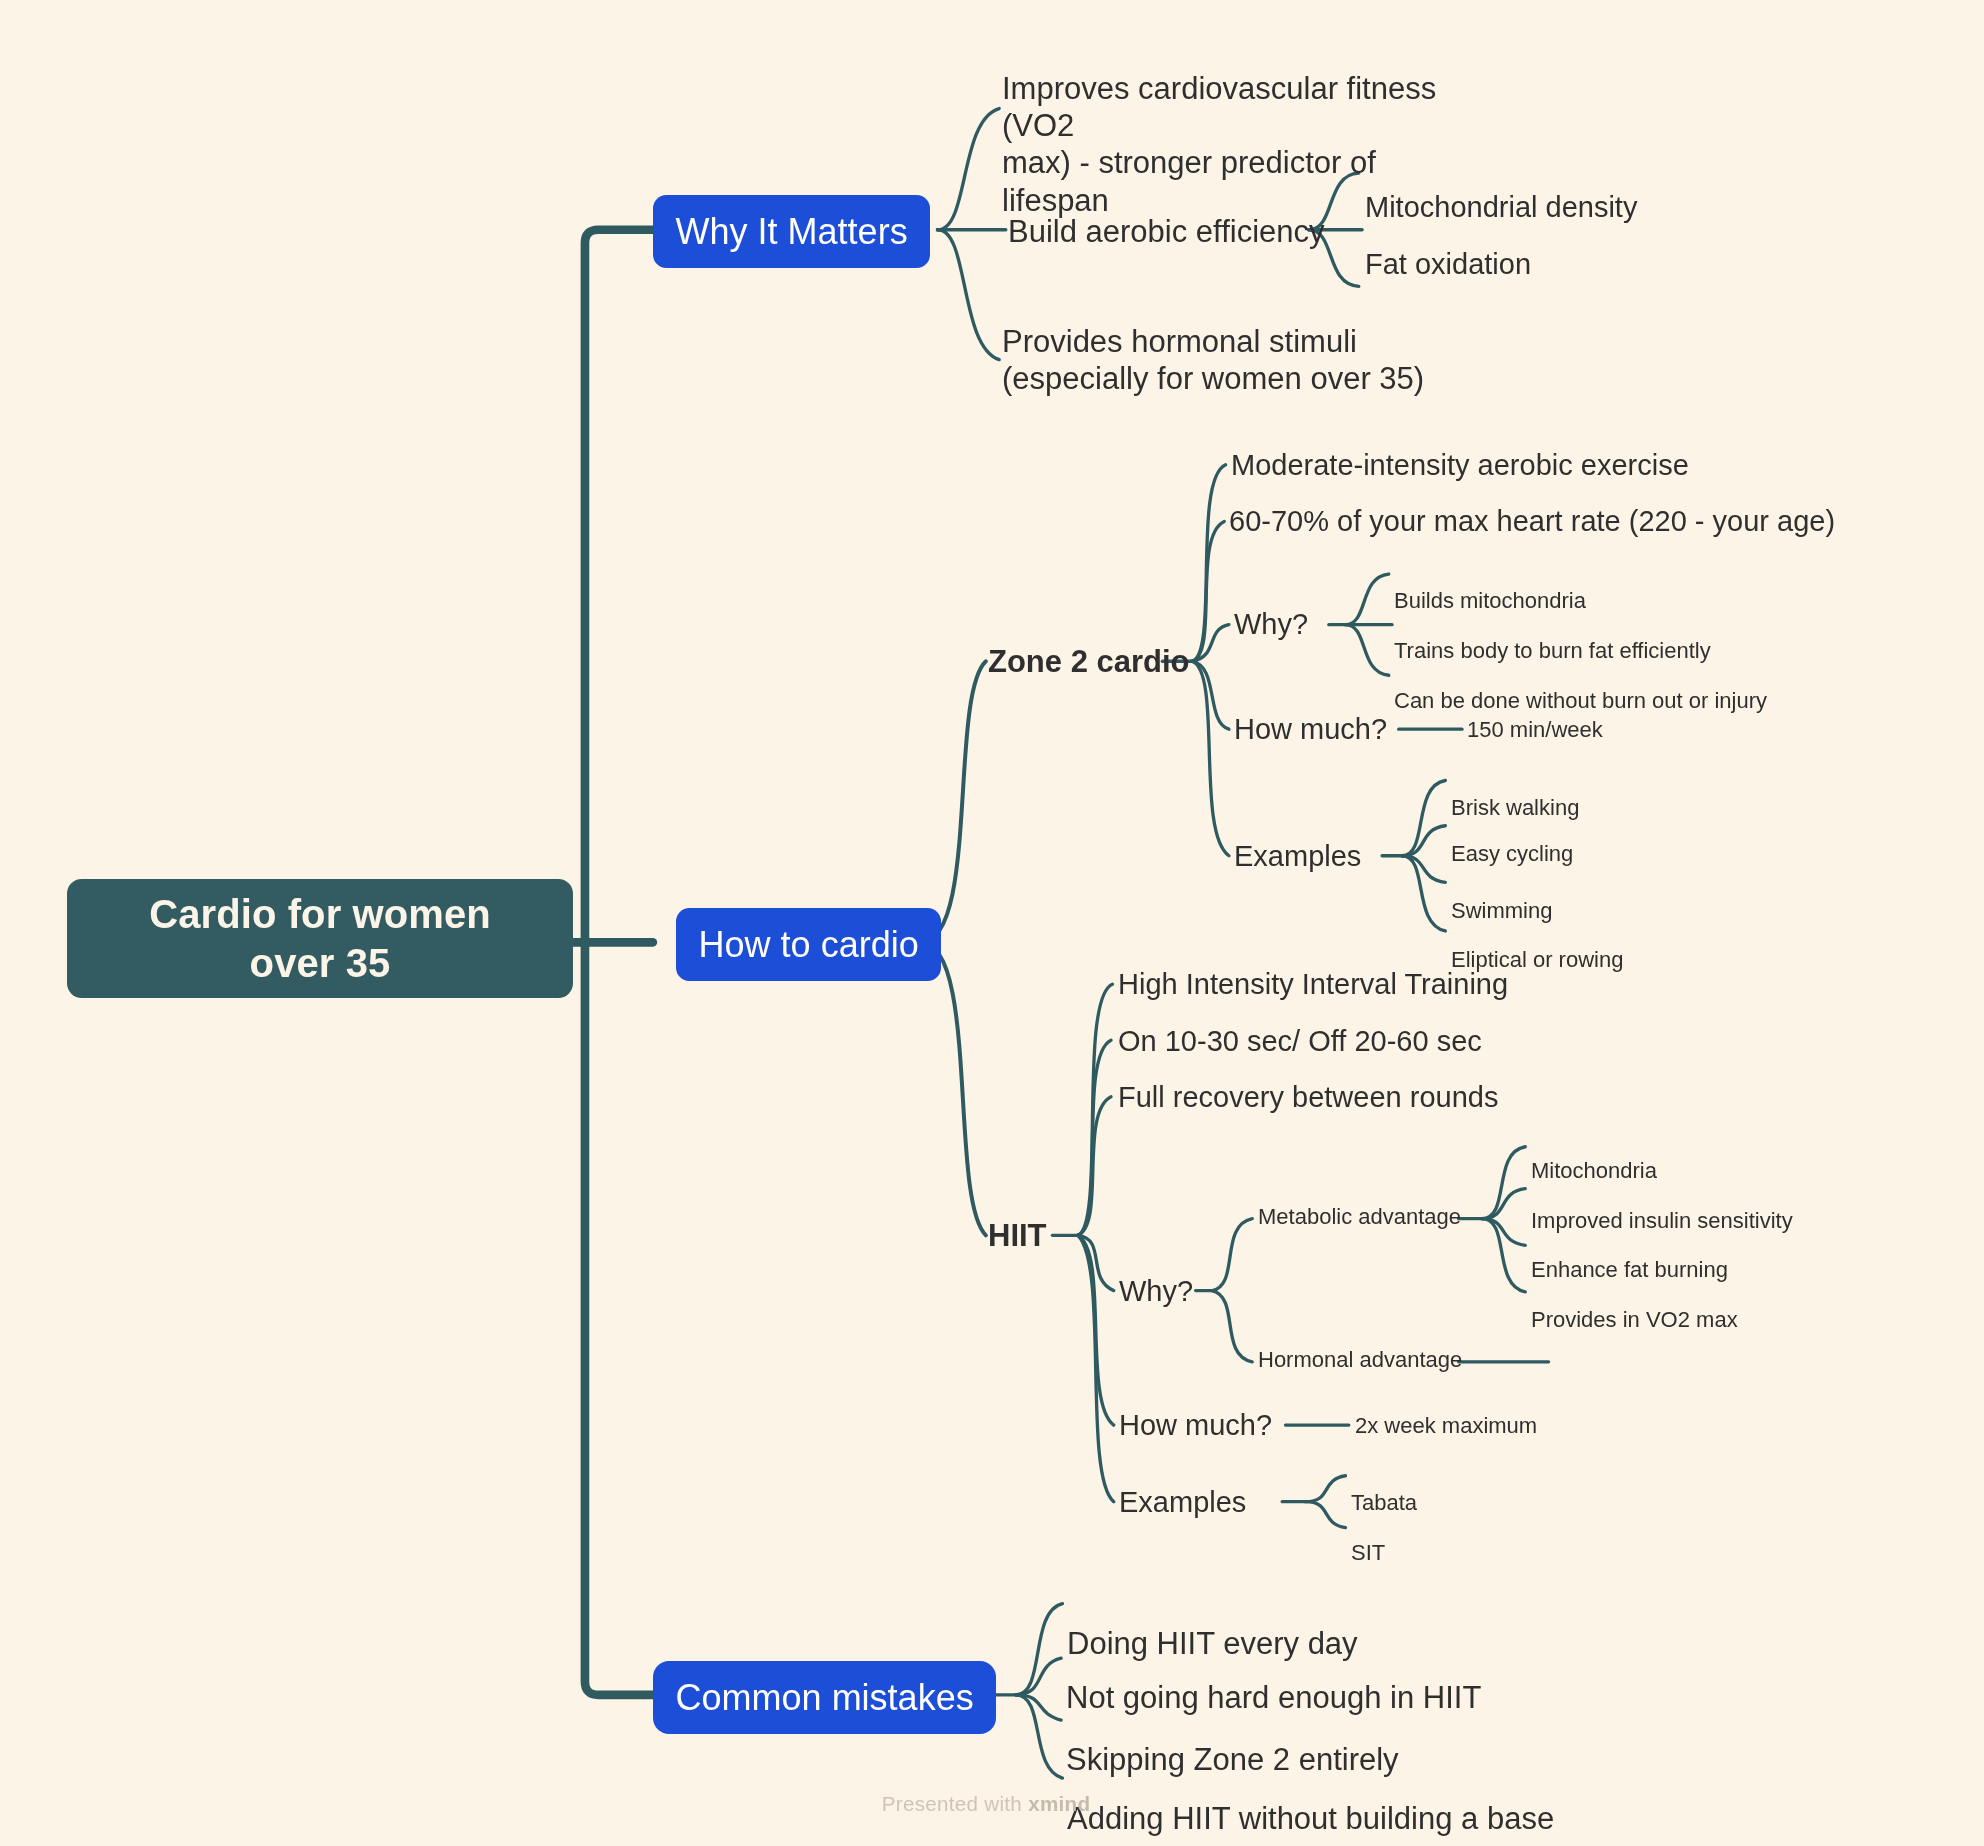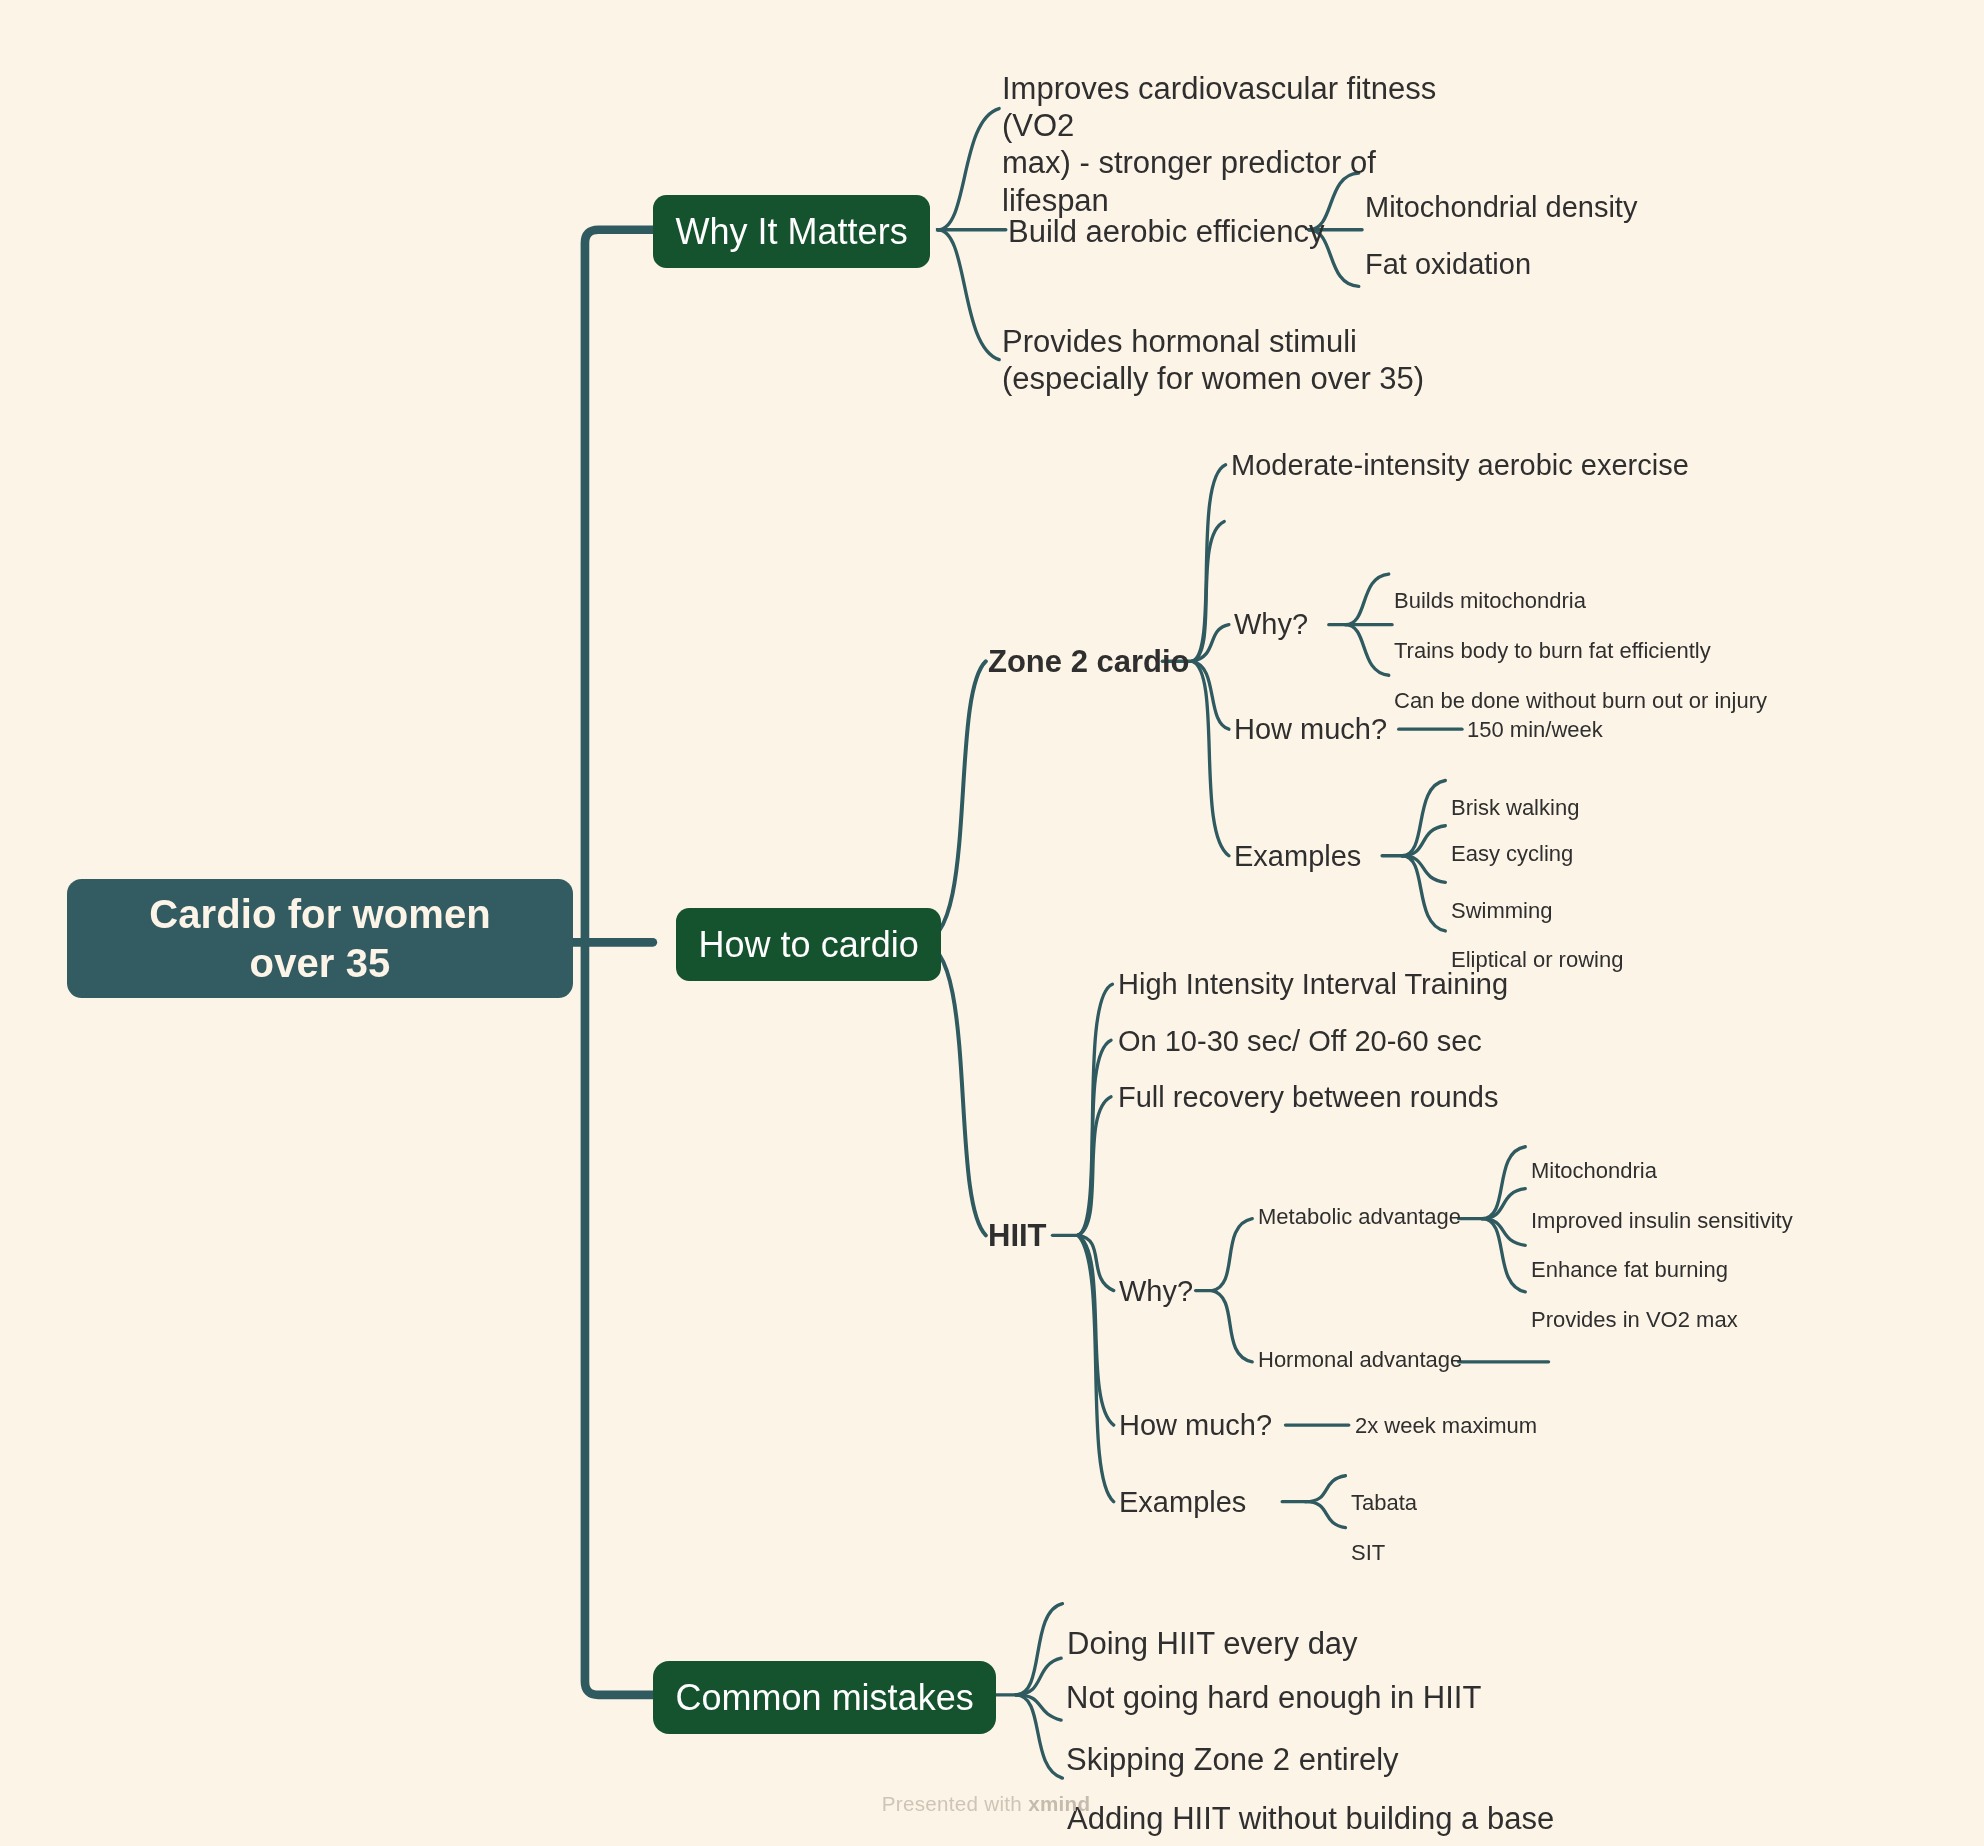--- a/index.html
+++ b/index.html
@@ -39,21 +39,21 @@
     color:#FDF4E8;
     font-size:40px;
     font-weight:bold;
     letter-spacing:0.1px;
     padding:0 17.3px;
     box-sizing:border-box;
     z-index:5;
   }
   
   .pill{
-    background:#14532d;
+    background:#1d4ed8;
     color:#FFFFFF;
     border-radius:13.3px;
     display:flex; align-items:center; justify-content:center;
     font-size:36px;
     padding:14.7px 22.6px;
     box-sizing:border-box;
     white-space:nowrap;
     z-index:5;
   }
   
@@ -179,20 +179,21 @@
 (especially for women over 35)</div>
 
   <div class="node pill" style="left:676px; top:908px;">
     <span>How to cardio</span>
   </div>
 
   <div class="node lvl2b" style="left:988px; top:643px;">Zone 2 cardio</div>
 
   <div class="node lvl3" style="left:1231px; top:448px;">Moderate-intensity aerobic exercise</div>
 
+  <div class="node lvl3" style="left:1229px; top:504px;">60-70% of your max heart rate (220 - your age)</div>
 
   <div class="node lvl3" style="left:1234px; top:607px;">Why?</div>
 
   <div class="node lvl4" style="left:1394px; top:561px;">
     <span>Builds mitochondria</span>
   </div>
   <div class="node lvl4" style="left:1394px; top:611px;">
     <span>Trains body to burn fat efficiently</span>
   </div>
   <div class="node lvl4" style="left:1394px; top:661px;">

